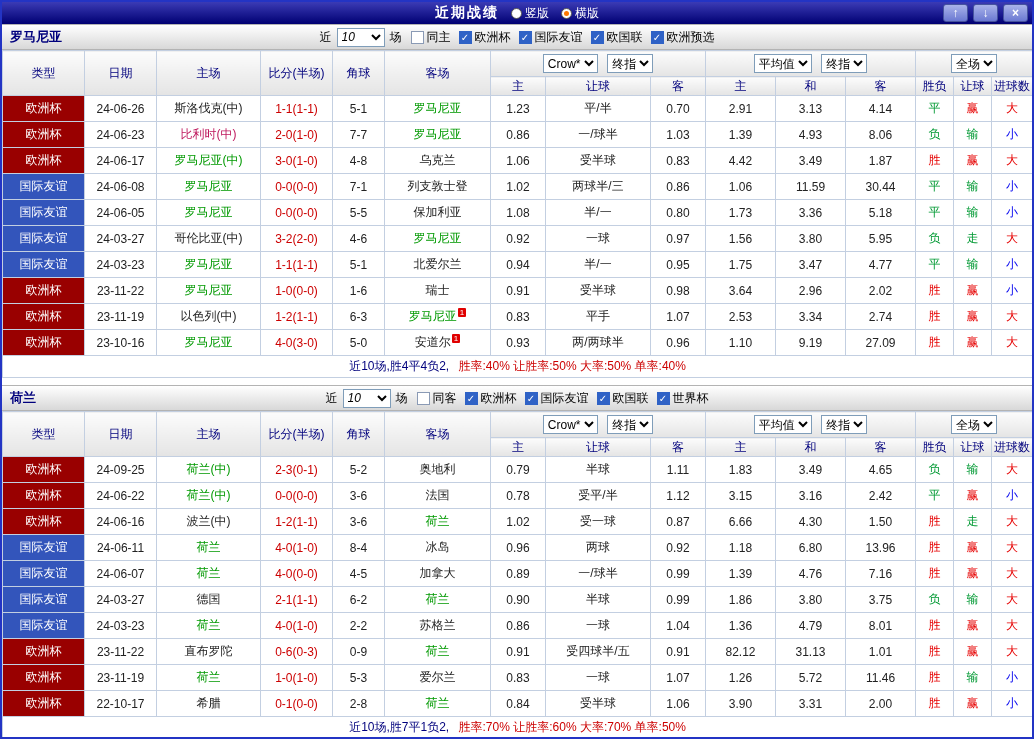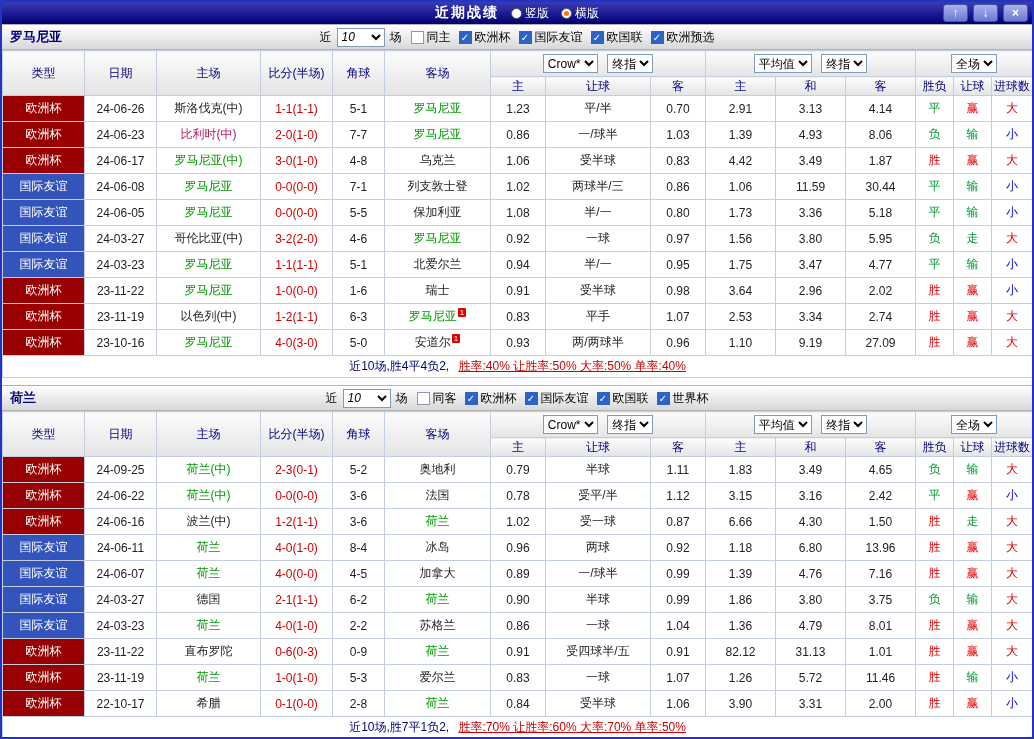--- a/index.html
+++ b/index.html
@@ -82,21 +82,21 @@
   tr.h2 th { height:19px; }
   .grid tbody td { height:26px; color:#222; }
   td.type { color:#fff; }
   sup.rc {
     display:inline-block; background:#e00000; color:#fff;
     font-size:8px; line-height:9px; padding:0 2px; margin-left:1px;
     vertical-align:super; border-radius:1px;
   }
   tfoot td { height:22px; color:var(--navy,#00007d); }
   .sump { color:var(--navy,#00007d); }
-  .sums { color:var(--score,#cc0000); margin-left:6px;text-decoration:underline; }
+  .sums { color:var(--score,#cc0000); margin-left:6px; }
   .ddc select.sel { margin:0 3px; }
 </style>
 </head>
 <body>
 
 <div class="page">
 
   <div class="titlebar">
     <div class="tb-center">
       <span class="tb-title">近期战绩</span>

